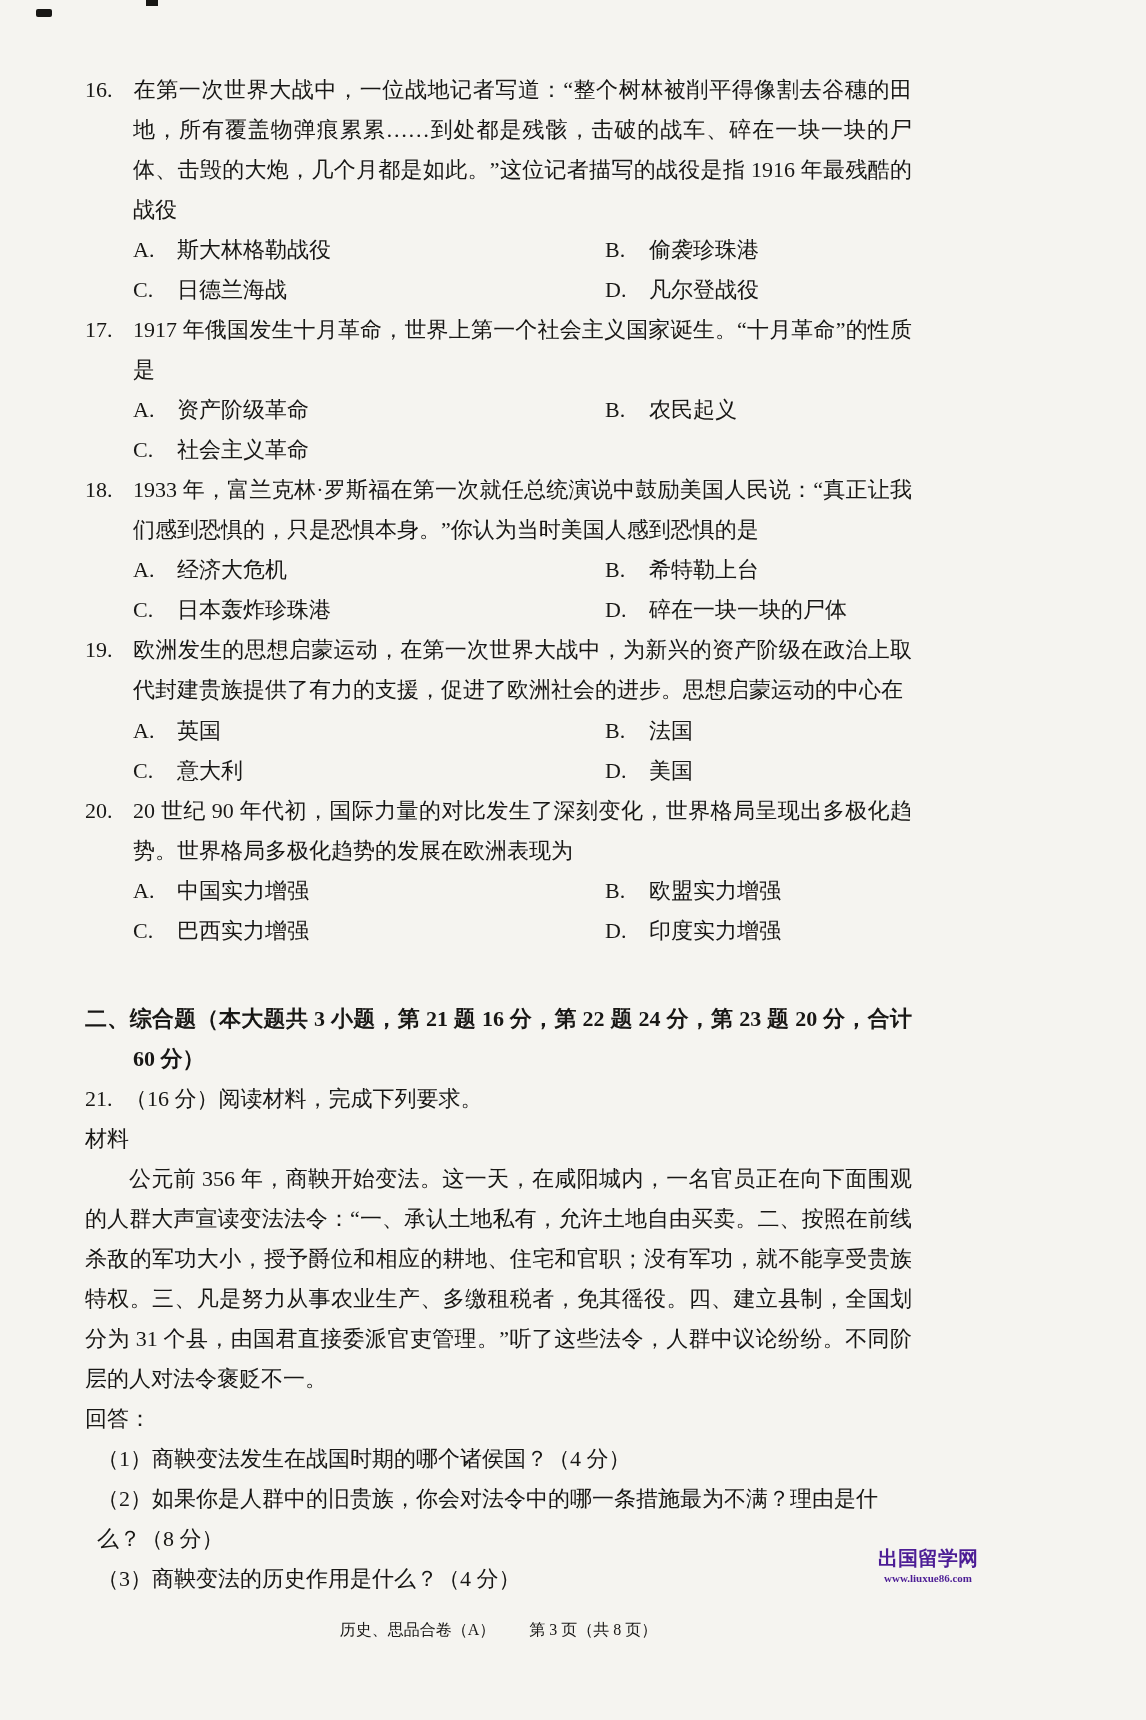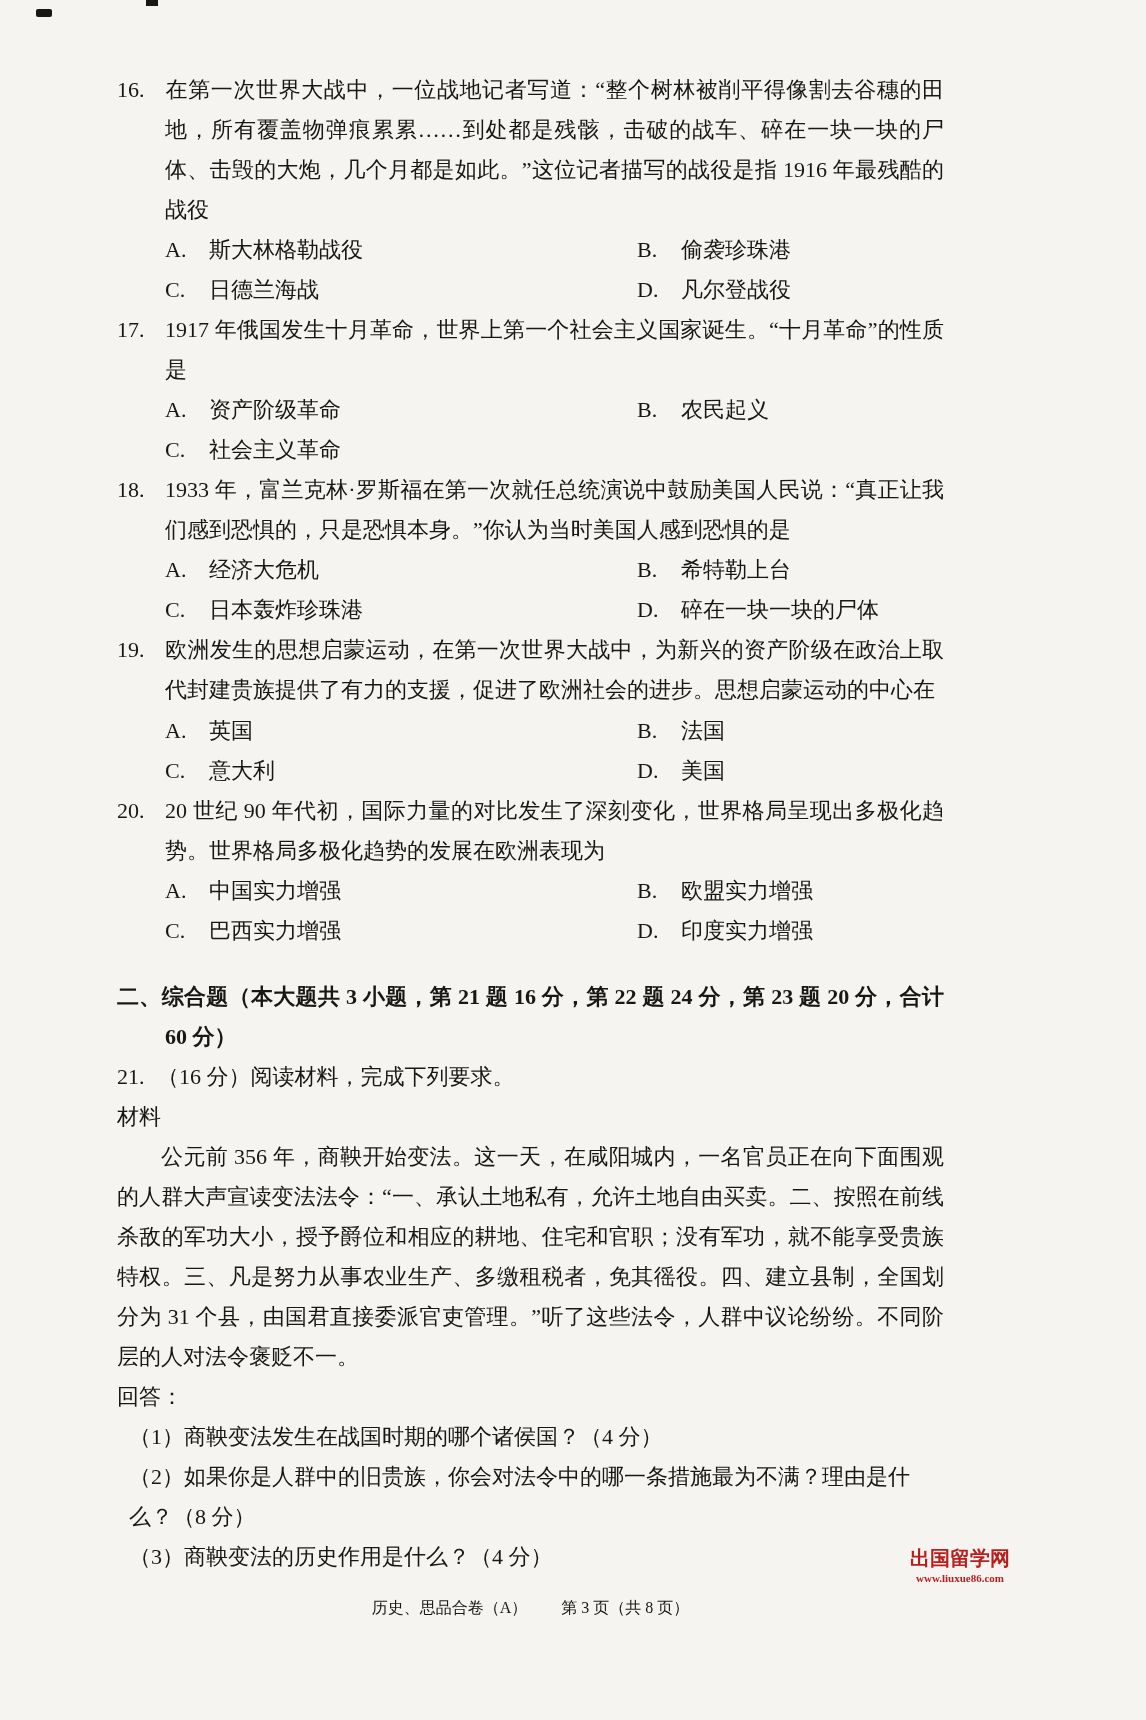--- a/index.html
+++ b/index.html
@@ -2,21 +2,21 @@
 <html><head>
 <meta charset="utf-8">
 <style>
   html,body{margin:0;padding:0;}
   body{
     width:1146px;height:1720px;
     background:#f5f4f0;
     font-family:"Liberation Serif","DejaVu Serif",serif;
     color:#181715;
   }
-  .page{position:relative;width:1050px;height:1720px;overflow:hidden;padding-left:32px;}
+  .page{position:relative;width:1050px;height:1720px;overflow:hidden;}
   .artifact{position:absolute;background:#181715;}
   .artifact-1{left:36px;top:9px;width:16px;height:8px;border-radius:2px;}
   .artifact-2{left:146px;top:0;width:12px;height:6px;}
   .content{
     padding:70px 138px 0 85px;
     font-size:22px;
     line-height:1.82;
   }
   p{margin:0;}
   .stem{
@@ -26,21 +26,21 @@
   }
   .qnum{display:inline-block;width:48px;text-indent:0;}
   .opts{
     margin-left:48px;
     display:grid;
     grid-template-columns:472px 1fr;
   }
   .opt{white-space:nowrap;}
   .opt-label{display:inline-block;width:44px;}
   .section-heading{
-    margin-top:26px;
+    margin-top:48px;
     font-weight:bold;
     padding-left:48px;
     text-indent:-48px;
     text-align:justify;
   }
   .q21-line{padding-left:40px;text-indent:-40px;}
   .qnum21{display:inline-block;width:40px;text-indent:0;}
   .material-label{margin-top:0;font-family:Liberation Serif, serif;}
   .material-text{
     text-indent:2em;
@@ -131,17 +131,17 @@
       <p class="sub-question">（1）商鞅变法发生在战国时期的哪个诸侯国？（4 分）</p>
       <p class="sub-question">（2）如果你是人群中的旧贵族，你会对法令中的哪一条措施最为不满？理由是什么？（8 分）</p>
       <p class="sub-question">（3）商鞅变法的历史作用是什么？（4 分）</p>
     </section>
 
     <p class="page-footer">
       <span>历史、思品合卷（A）</span><span class="sep"></span><span>第 3 页（共 8 页）</span>
     </p>
   </div>
 
-  <div class="watermark" style="color:#b91c1c;">
+  <div class="watermark" style="color:#4c1d95;">
     <div class="wm-name">出国留学网</div>
     <div class="wm-url">www.liuxue86.com</div>
   </div>
 </div>
 
 </body></html>

